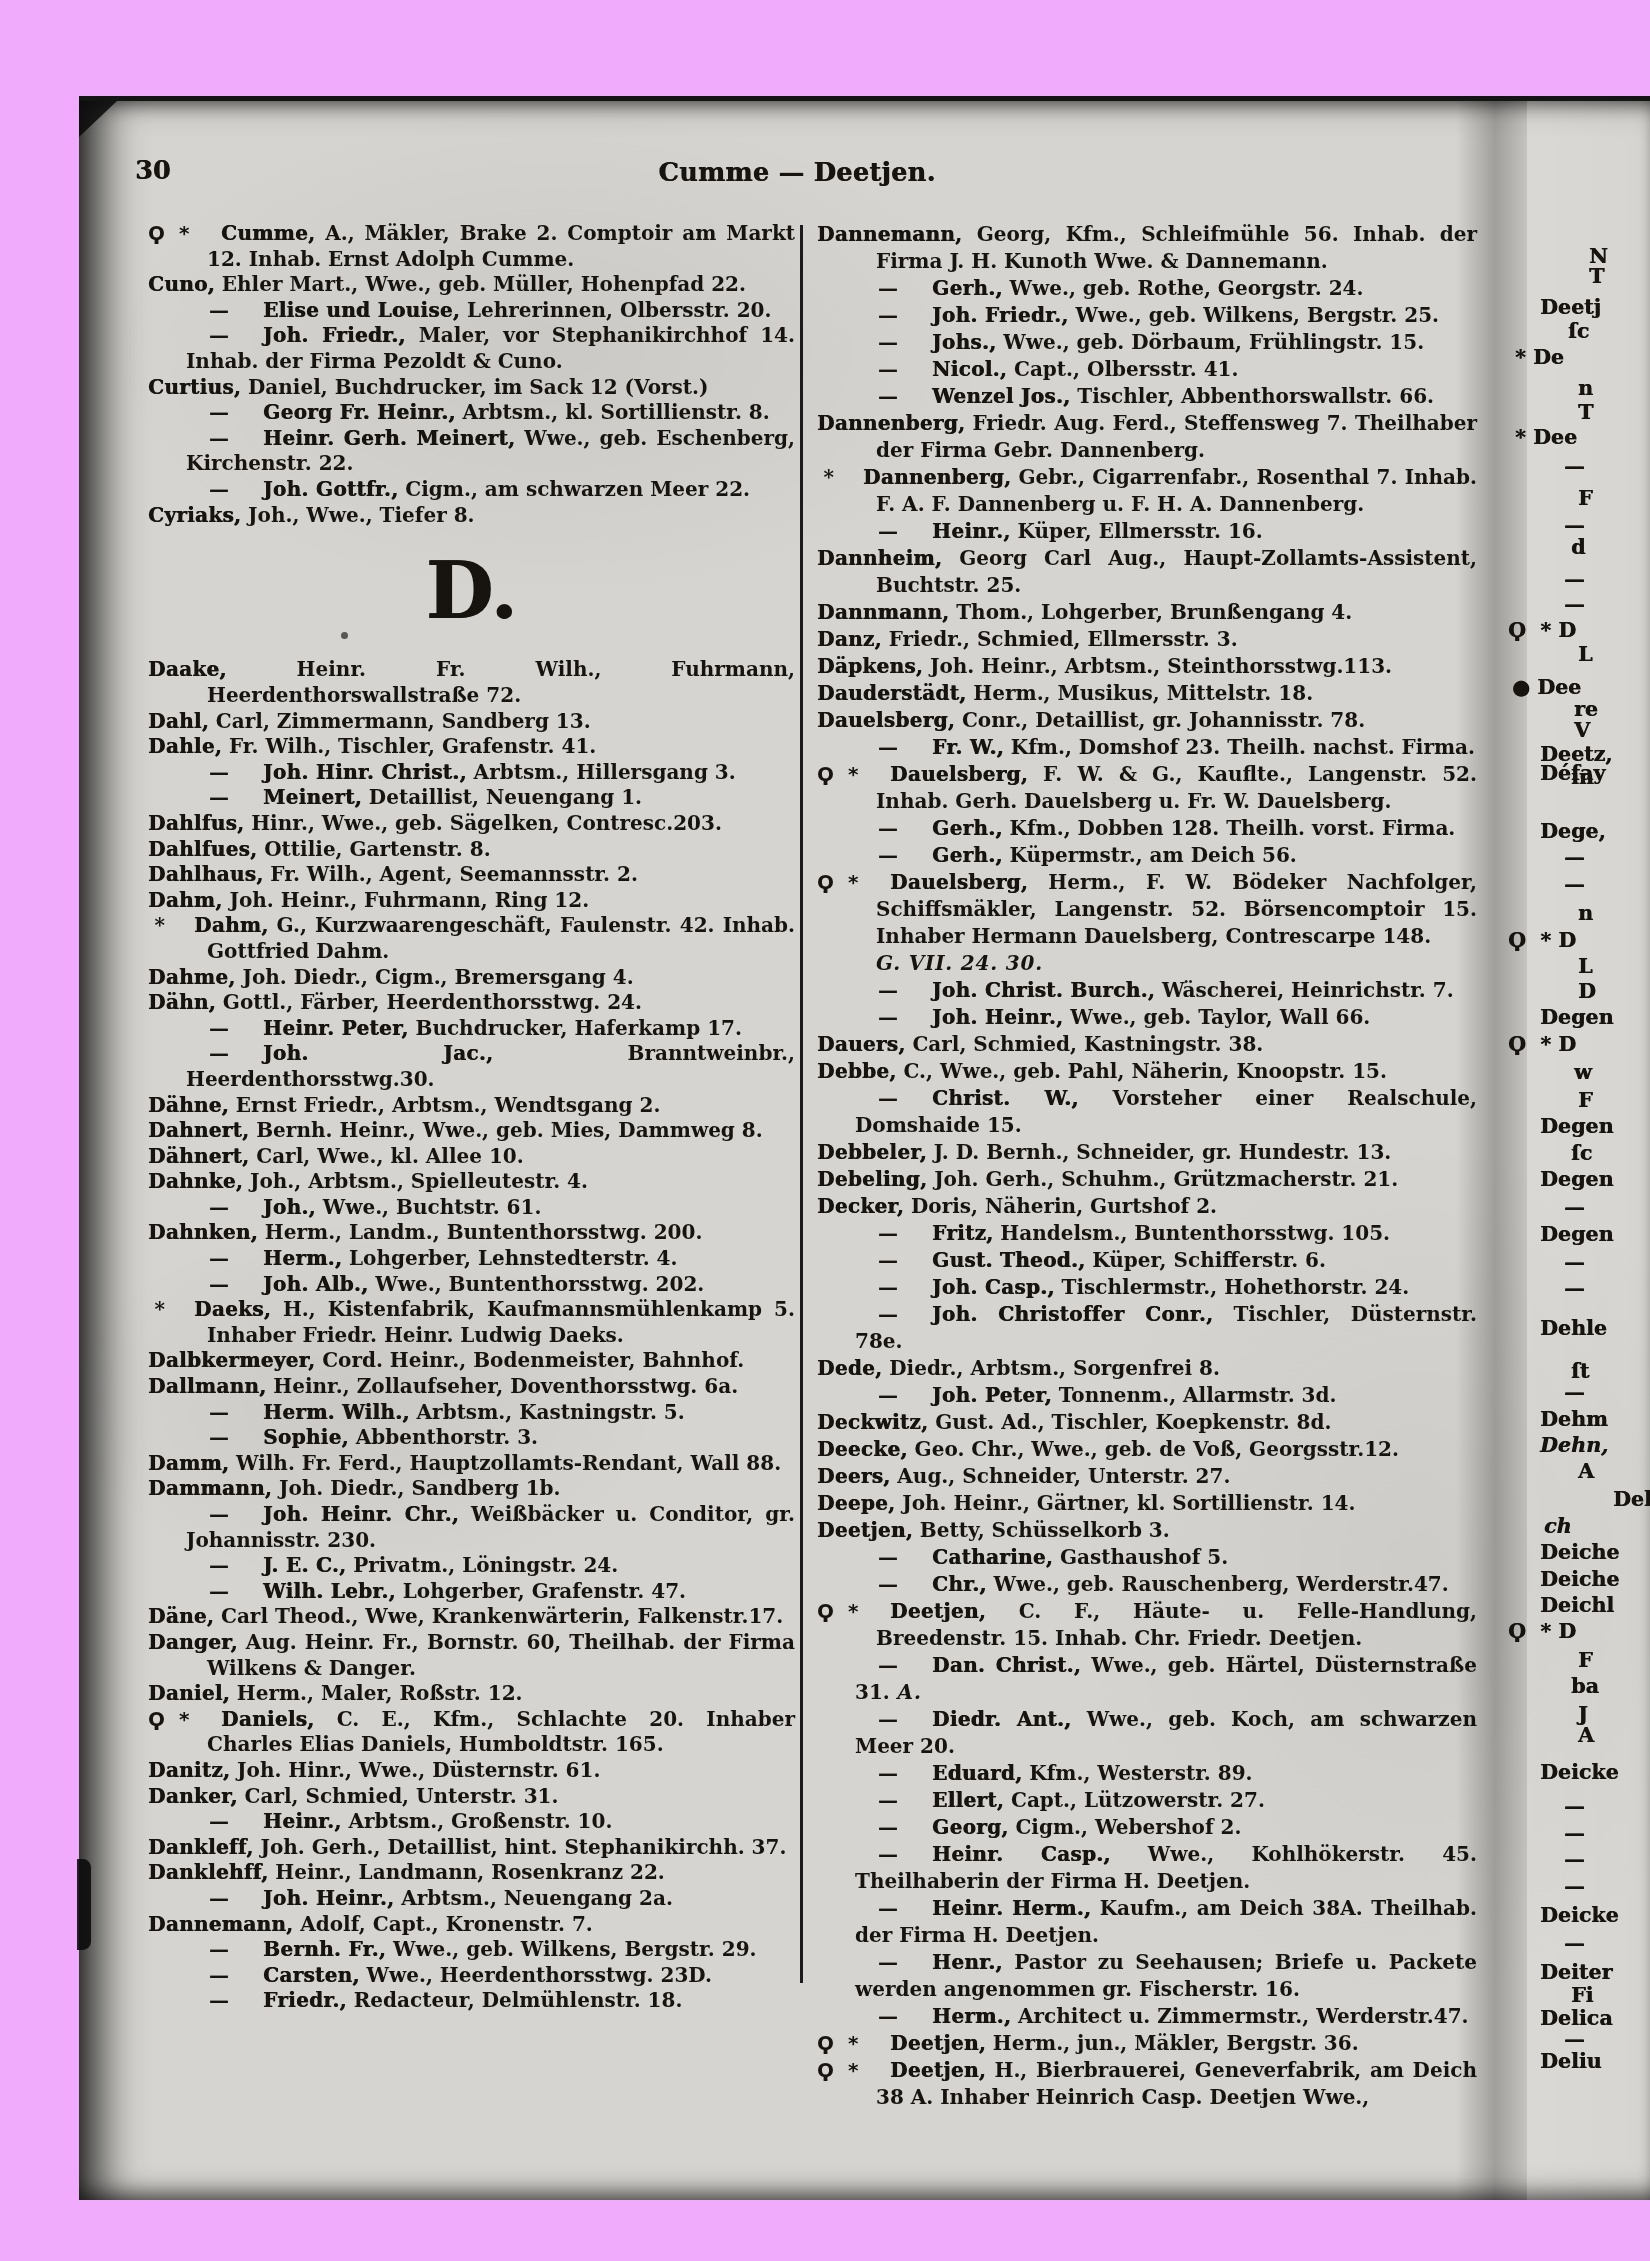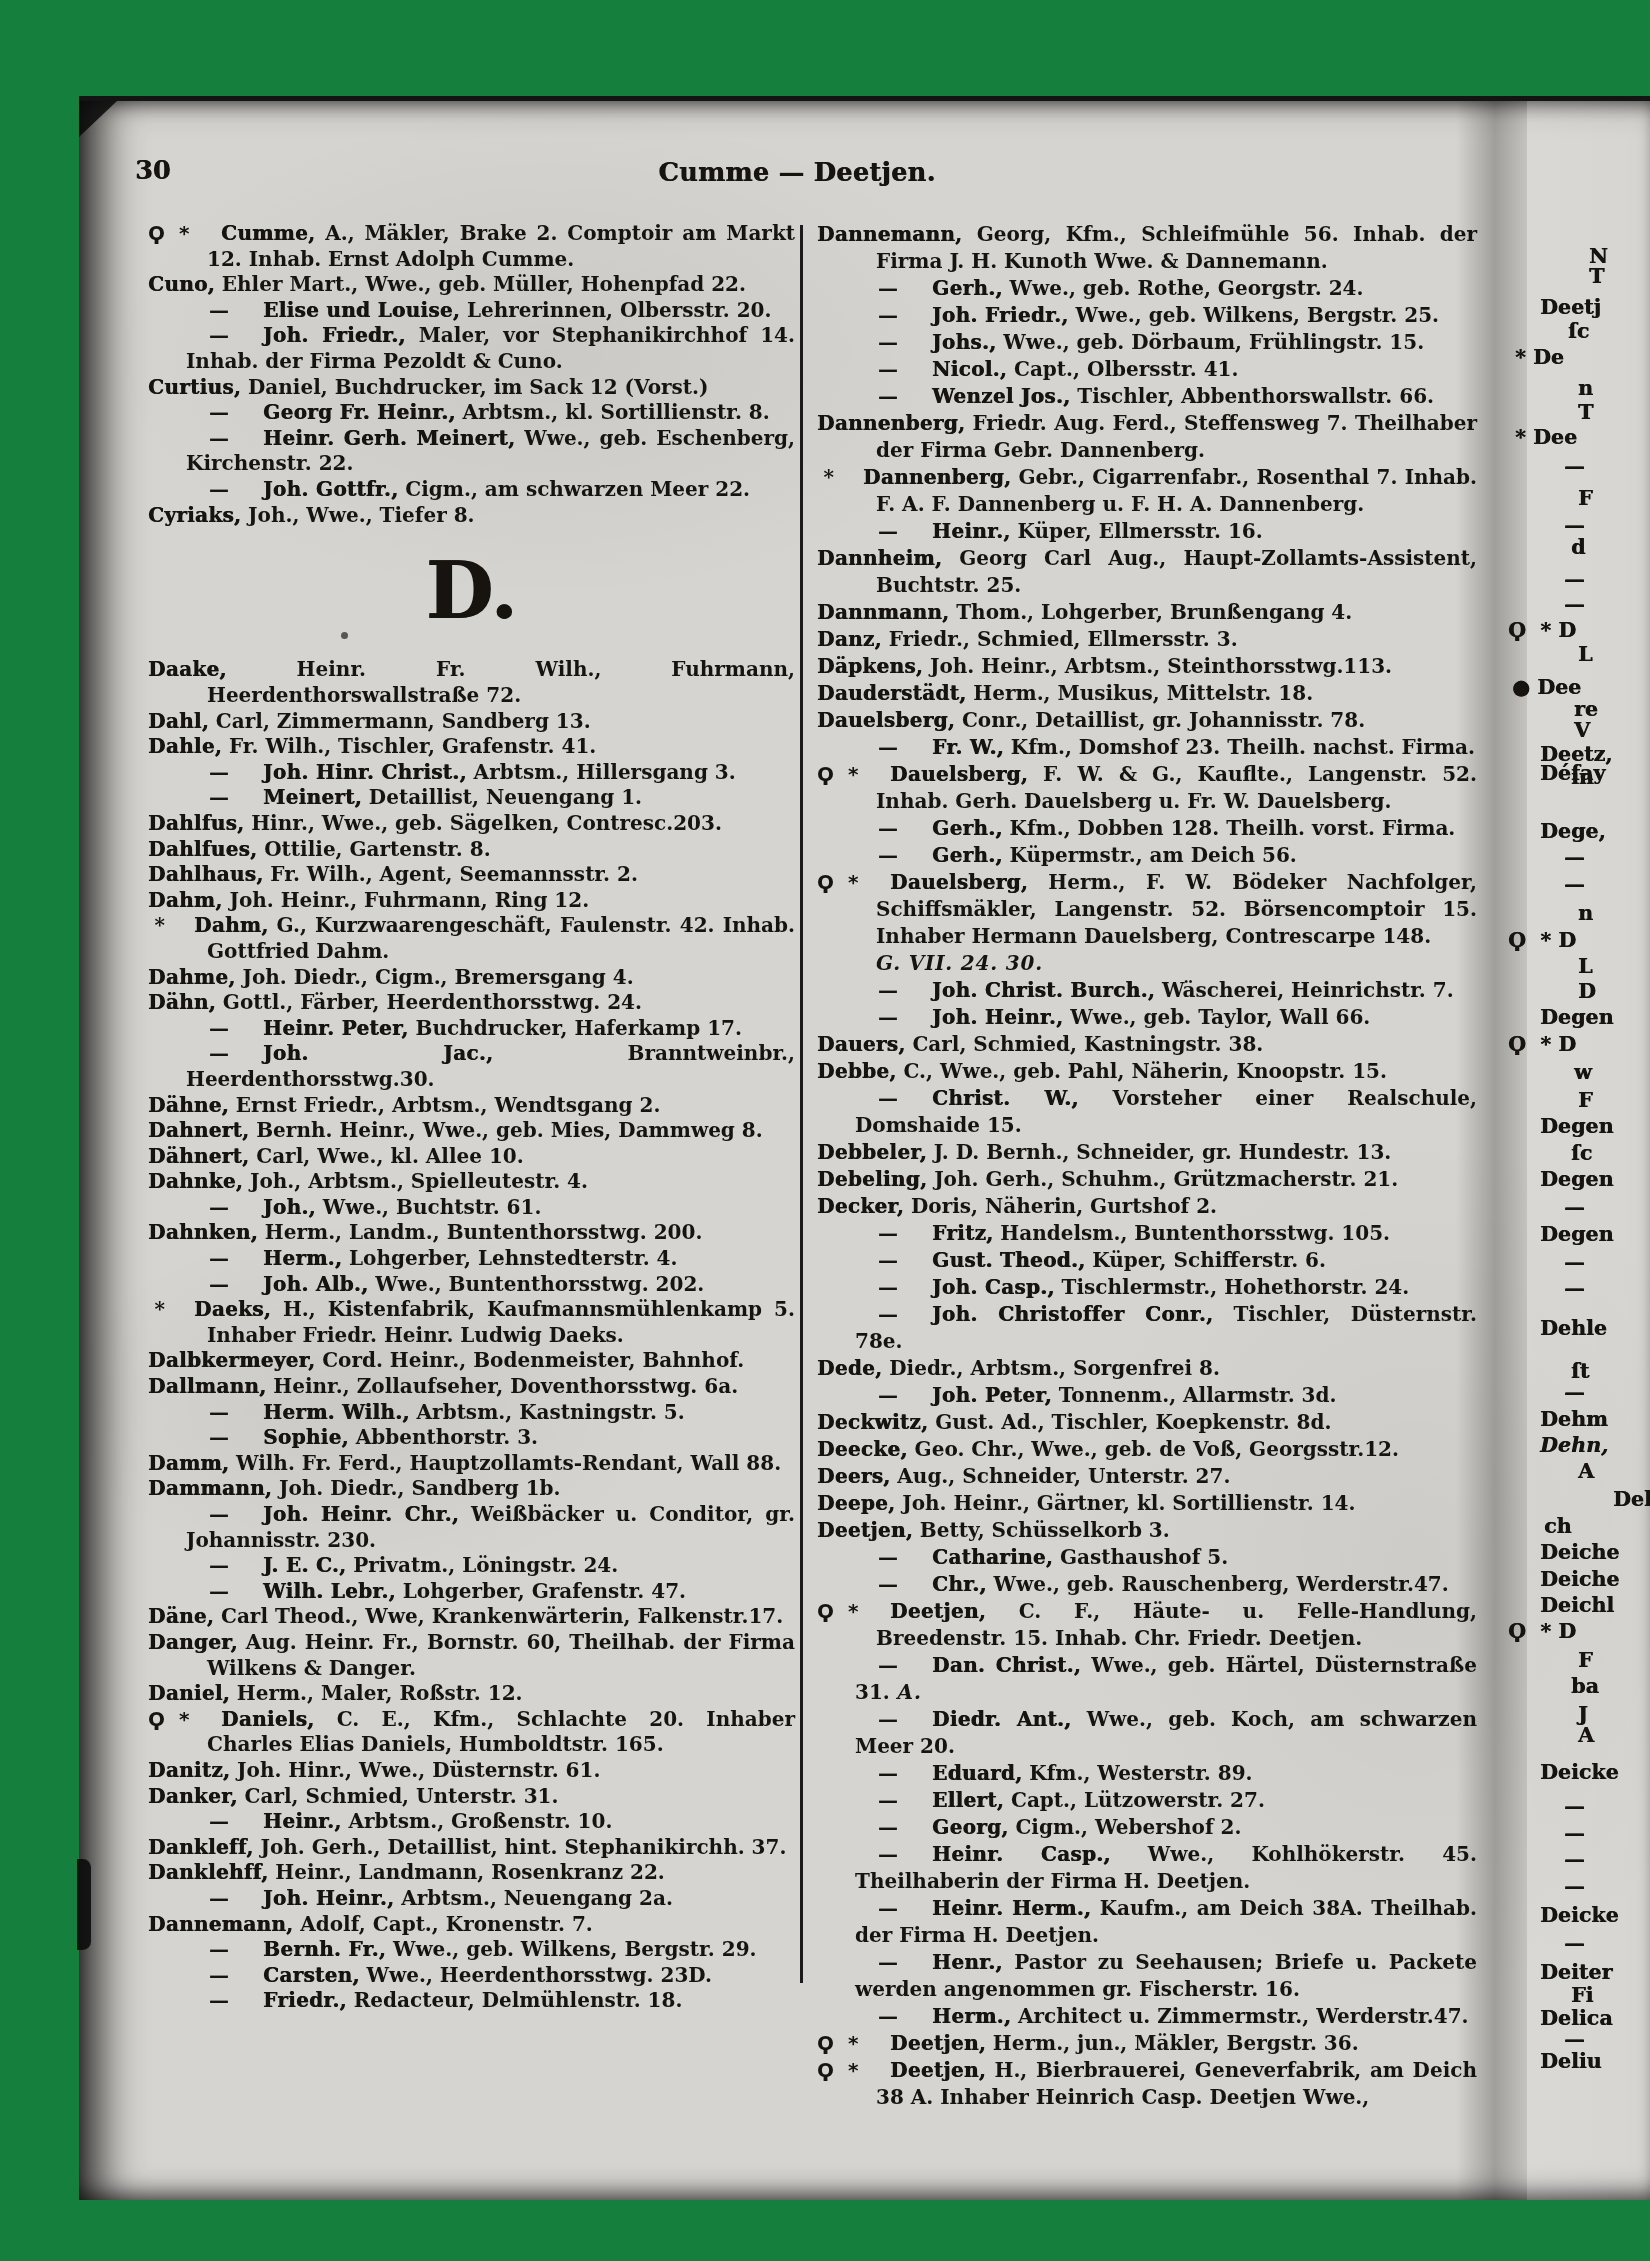--- a/index.html
+++ b/index.html
@@ -1,16 +1,16 @@
 <!DOCTYPE html>
 <html style="font-size:13.2px"><head>
 <meta charset="utf-8">
 <style>
   html,body{margin:0;padding:0;background:#040404;}
-  .stage{position:relative;width:1651px;height:2261px;background:#15803d;overflow:hidden;
+  .stage{position:relative;width:1651px;height:2261px;background:#f0abfc;overflow:hidden;
          font-family:"DejaVu Serif","Liberation Serif",serif;color:#17140f;}
   .paper{position:absolute;left:79px;top:96px;right:0;bottom:61px;
     background:
       radial-gradient(743px 413px at 30% 12%, rgba(0,0,0,0.05), transparent 60%),
       radial-gradient(578px 743px at 85% 70%, rgba(0,0,0,0.04), transparent 60%),
       radial-gradient(429px 264px at 18% 62%, rgba(0,0,0,0.05), transparent 70%),
       #d5d4d0;
     border-top:5px solid #141414;
     box-shadow: inset 36px 0 45px -16.5px rgba(0,0,0,0.85),
                 inset 0 11.6px 16.5px -8.3px rgba(0,0,0,0.55),
@@ -222,21 +222,21 @@
         <div class="frag" style="left: 1461px; top: 1121px;">Degen</div>
         <div class="frag" style="left: 1485px; top: 1149px;">—</div>
         <div class="frag" style="left: 1485px; top: 1175px;">—</div>
         <div class="frag" style="left: 1461px; top: 1215px;">Dehle</div>
         <div class="frag" style="left: 1492px; top: 1258px;">ſt</div>
         <div class="frag" style="left: 1485px; top: 1279px;">—</div>
         <div class="frag" style="left: 1461px; top: 1306px;">Dehm</div>
         <div class="frag" style="left: 1461px; top: 1332px; font-style: italic;">Dehn,</div>
         <div class="frag" style="left: 1499px; top: 1358px;">A</div>
         <div class="frag" style="left: 1534px; top: 1386px;">Dehne</div>
-        <div class="frag" style="left: 1465px; top: 1413px;">ch</div>
+        <div class="frag" style="left: 1465px; top: 1413px; font-style: italic;">ch</div>
         <div class="frag" style="left: 1461px; top: 1439px;">Deiche</div>
         <div class="frag" style="left: 1461px; top: 1466px;">Deiche</div>
         <div class="frag" style="left: 1461px; top: 1492px;">Deichl</div>
         <div class="frag" style="left: 1429px; top: 1518px;">Ϙ  * D</div>
         <div class="frag" style="left: 1499px; top: 1547px;">F</div>
         <div class="frag" style="left: 1492px; top: 1573px;">ba</div>
         <div class="frag" style="left: 1499px; top: 1601px;">J</div>
         <div class="frag" style="left: 1499px; top: 1622px;">A</div>
         <div class="frag" style="left: 1461px; top: 1659px;">Deicke</div>
         <div class="frag" style="left: 1485px; top: 1693px;">—</div>

